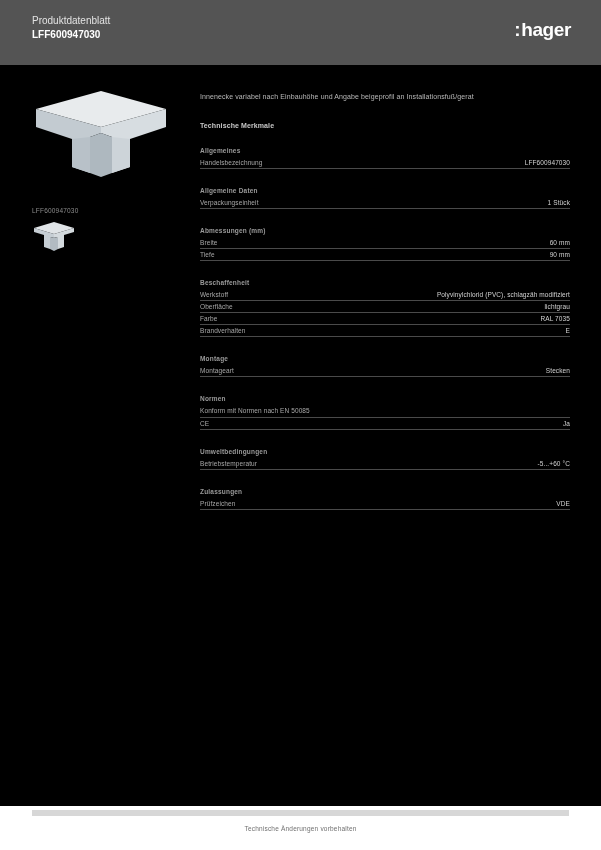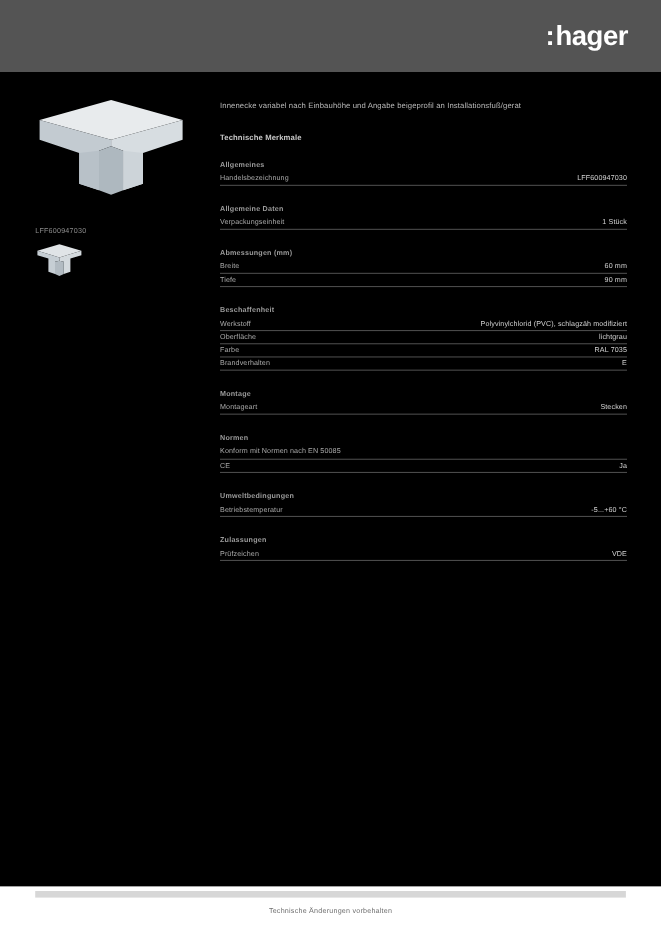--- a/index.html
+++ b/index.html
@@ -41,21 +41,21 @@
     font-size: 10px;
     line-height: 13px;
     color: #ffffff;
     font-weight: bold;
     margin-top: 1px;
   }
   .logo {
     position: absolute;
     right: 30px;
     top: 19px;
-    font-size: 25px;
+    font-size: 19px;
     font-weight: bold;
     letter-spacing: -0.4px;
     color: #ffffff;
   }
   .logo .dots {
     display: inline-block;
     margin-right: 1px;
   }
 
   
@@ -174,20 +174,24 @@
     text-align: center;
     font-size: 6.5px;
     color: #6f6f6f;
     letter-spacing: 0.2px;
   }
 </style>
 </head>
 <body>
 
 <div class="header">
+  <div class="header-left">
+    <div class="doc-kind">Produktdatenblatt</div>
+    <div class="doc-ref">LFF600947030</div>
+  </div>
   <div class="logo">
     <span class="dots">:</span><span>hager</span>
   </div>
 </div>
 
 <div class="page">
 
   <div class="left-col">
     <div class="product-image">
       <svg width="138" height="104" viewBox="0 0 138 104">

